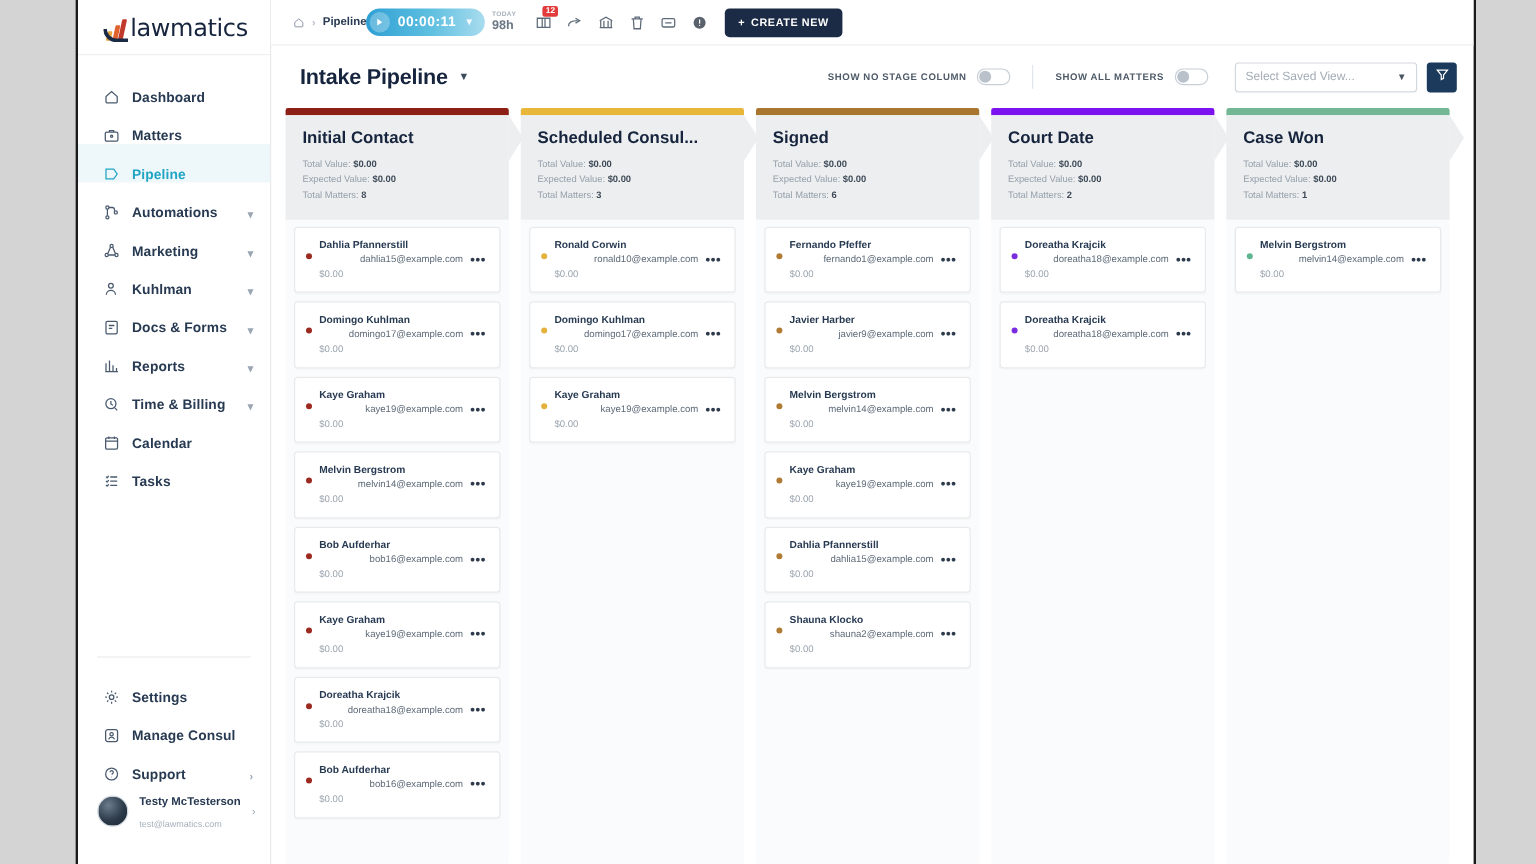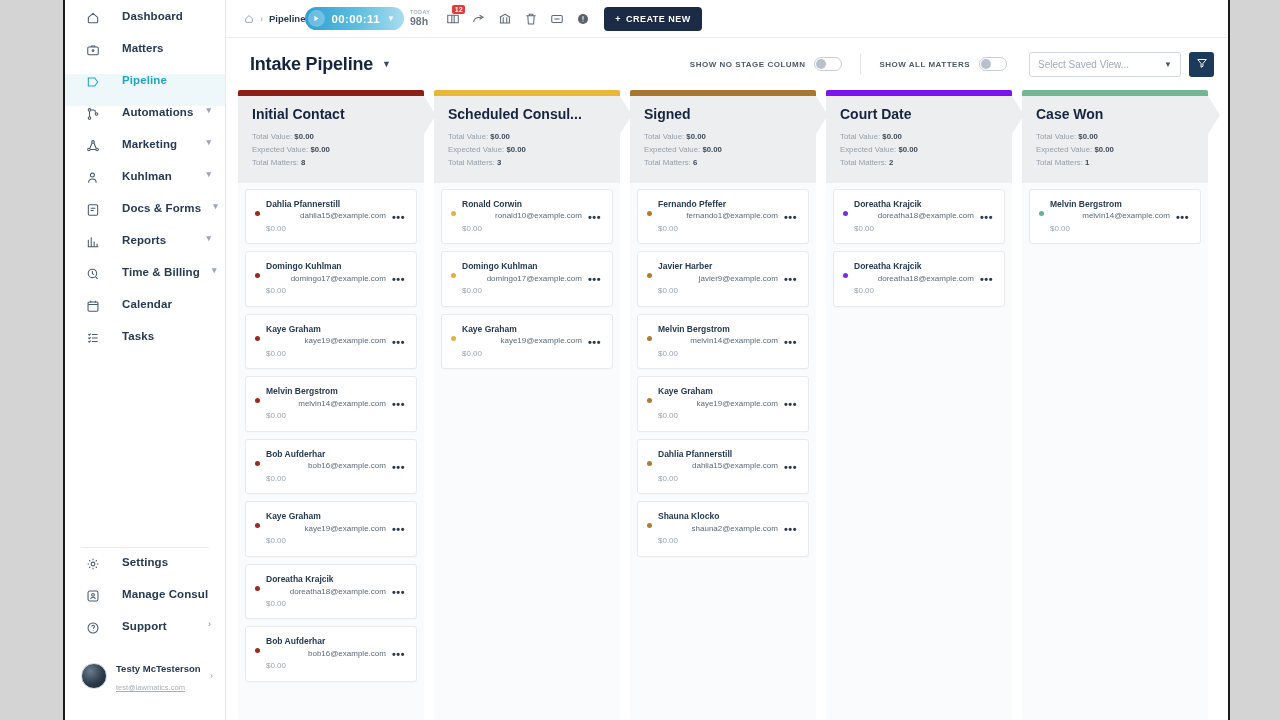--- a/index.html
+++ b/index.html
@@ -33,23 +33,23 @@
     position: absolute; left: -3px; bottom: -1px; width: 21px; height: 11px;
     border: 3px solid #1b2a45; border-top: none; border-right: none;
     border-radius: 0 0 0 11px;
   }
   .logo-text {
     font-size: 20px; font-weight: 400; color: #16243d; letter-spacing: -0.3px;
     font-family: "DejaVu Sans", sans-serif;
   }
   .nav { padding-top: 10px; flex: 1; }
   .nav-item {
-    display: flex; align-items: flex-start; height: 32px; padding: 0 14px 0 20px;
+    display: flex; align-items: flex-end; height: 32px; padding: 0 14px 0 20px;
     font-size: 11.5px; font-weight: 700; color: #273a52; cursor: pointer;
-    position: relative; letter-spacing: 0.1px; gap: 12px;
+    position: relative; letter-spacing: 0.1px;
   }
   .nav-item.active { background: #eef7fa; color: #21a5c4; }
   .nav-ico { width: 15px; height: 15px; margin-right: 10px; flex: 0 0 15px;
              display: flex; align-items: center; justify-content: center; color: #4a5a6e; }
   .nav-item.active .nav-ico { color: #21a5c4; }
   .nav-ico svg { width: 14px; height: 14px; display: block; }
   .nav-label { flex: 1; white-space: nowrap; }
   .chev { color: #9aa6b4; font-size: 9px; line-height: 1; }
   .nav-sep { height: 1px; background: #e9ecef; margin: 8px 16px; }
   .footer-nav { padding-bottom: 16px; }
@@ -57,21 +57,21 @@
     display: flex; align-items: center; padding: 6px 12px 10px 16px; cursor: pointer;
   }
   .avatar {
     width: 26px; height: 26px; border-radius: 50%; margin-right: 9px; flex: 0 0 26px;
     background: radial-gradient(circle at 35% 30%, #6b7c8d 0%, #2d3b4a 55%, #1a2430 100%);
     border: 1px solid #cfd6dd;
   }
   .profile-txt { flex: 1; min-width: 0; }
   .profile-name { font-size: 9.5px; font-weight: 700; color: #273a52; line-height: 1.25; }
   .profile-mail { font-size: 7.5px; color: #a7b0ba; line-height: 1.3; white-space: nowrap;
-                  overflow: hidden; text-overflow: ellipsis; text-decoration: underline; }
+                  overflow: hidden; text-overflow: ellipsis; }
   
   #topbar {
     position: absolute; left: 161px; top: 0; right: 0; height: 38px;
     background: #ffffff; border-bottom: 1px solid #eceef0;
     display: flex; align-items: center; padding: 0 10px 0 18px;
   }
   .crumb { display: flex; align-items: center; font-size: 9.5px; font-weight: 700; color: #273a52; }
   .crumb-home { color: #8c98a6; display: flex; align-items: center; }
   .crumb-sep { margin: 0 6px; color: #b6bfc9; font-size: 9px; }
   .search-wrap { flex: 1; display: flex; justify-content: center; align-items: center; }
@@ -179,20 +179,29 @@
   .c-val { font-size: 8px; color: #9aa4ae; line-height: 1.55; }
   .dots { color: #2c3a4c; font-size: 11px; letter-spacing: .5px; line-height: 1;
           padding: 14px 2px 0 6px; cursor: pointer; font-weight: 700; }
 </style>
 </head>
 <body>
 
 <div id="viewport">
 
   <aside id="sidebar">
+    <div class="logo-wrap">
+      <span class="logo-mark">
+        <span class="logo-bar b1"></span>
+          <span class="logo-bar b2"></span>
+          <span class="logo-bar b3"></span>
+        <span class="logo-swoosh"></span>
+      </span>
+      <span class="logo-text">lawmatics</span>
+    </div>
 
     <nav class="nav">
       <div class="nav-item">
         <span class="nav-ico">
             <svg viewBox="0 0 24 24" fill="none" stroke="currentColor" stroke-width="1.8">
               <path d="M4 11l8-7 8 7v8a1 1 0 0 1-1 1H5a1 1 0 0 1-1-1z"></path>
             </svg>
           </span>
         <span class="nav-label">Dashboard</span>
       </div>

